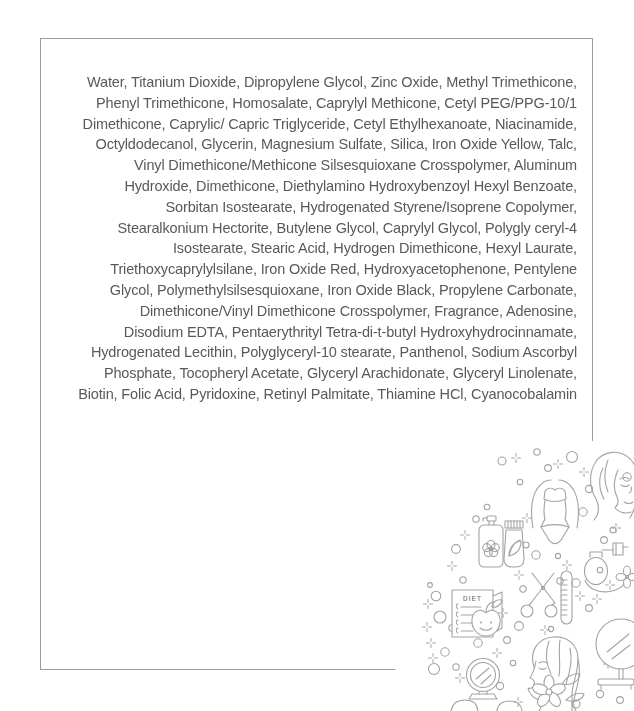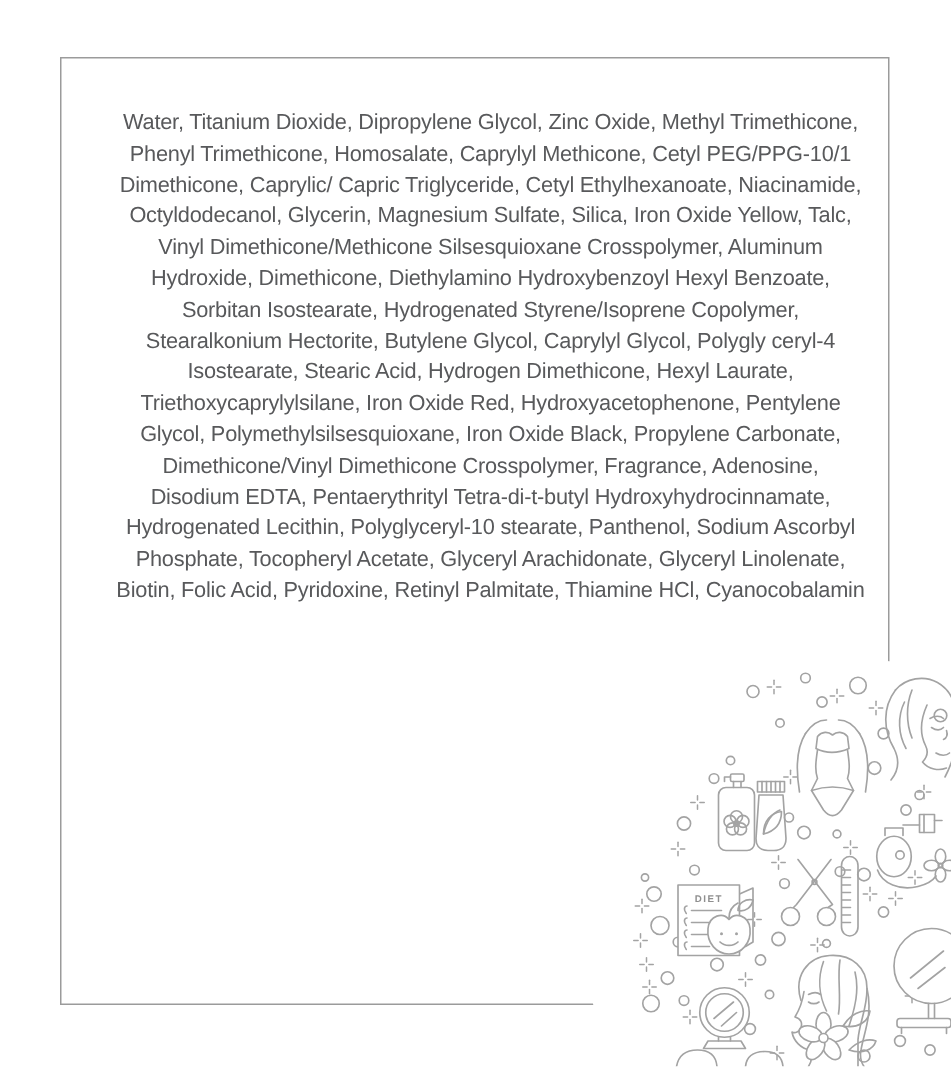--- a/index.html
+++ b/index.html
@@ -8,21 +8,21 @@
     background:#ffffff;
     font-family:"Liberation Sans", sans-serif;
   }
   .card {
     position:absolute; left:40px; top:38px; width:553px; height:632px;
     border:1px solid #9b9b9b; box-sizing:border-box; background:transparent;
   }
   .ingredients {
     position:absolute; left:36px; top:33px; width:500px; margin:0;
     font-size:14.5px; line-height:20.8px; letter-spacing:-0.15px;
-    color:#58595b; text-align:center;
+    color:#58595b; text-align:right;
   }
   .deco-svg { position:absolute; left:370px; top:420px; width:264px; height:291px; }
   .ln { fill:none; stroke:#a3a3a3; stroke-width:1.1; stroke-linecap:round; stroke-linejoin:round; }
   .spk { stroke:#a3a3a3; stroke-width:1; stroke-linecap:round; }
 </style>
 </head>
 <body>
 
 <div class="card">
   <p class="ingredients">Water, Titanium Dioxide, Dipropylene Glycol, Zinc Oxide, Methyl Trimethicone, Phenyl Trimethicone, Homosalate, Caprylyl Methicone, Cetyl PEG/PPG-10/1 Dimethicone, Caprylic/ Capric Triglyceride, Cetyl Ethylhexanoate, Niacinamide, Octyldodecanol, Glycerin, Magnesium Sulfate, Silica, Iron Oxide Yellow, Talc, Vinyl Dimethicone/Methicone Silsesquioxane Crosspolymer, Aluminum Hydroxide, Dimethicone, Diethylamino Hydroxybenzoyl Hexyl Benzoate, Sorbitan Isostearate, Hydrogenated Styrene/Isoprene Copolymer, Stearalkonium Hectorite, Butylene Glycol, Caprylyl Glycol, Polygly ceryl-4 Isostearate, Stearic Acid, Hydrogen Dimethicone, Hexyl Laurate, Triethoxycaprylylsilane, Iron Oxide Red, Hydroxyacetophenone, Pentylene Glycol, Polymethylsilsesquioxane, Iron Oxide Black, Propylene Carbonate, Dimethicone/Vinyl Dimethicone Crosspolymer, Fragrance, Adenosine, Disodium EDTA, Pentaerythrityl Tetra-di-t-butyl Hydroxyhydrocinnamate, Hydrogenated Lecithin, Polyglyceryl-10 stearate, Panthenol, Sodium Ascorbyl Phosphate, Tocopheryl Acetate, Glyceryl Arachidonate, Glyceryl Linolenate, Biotin, Folic Acid, Pyridoxine, Retinyl Palmitate, Thiamine HCl, Cyanocobalamin</p>

